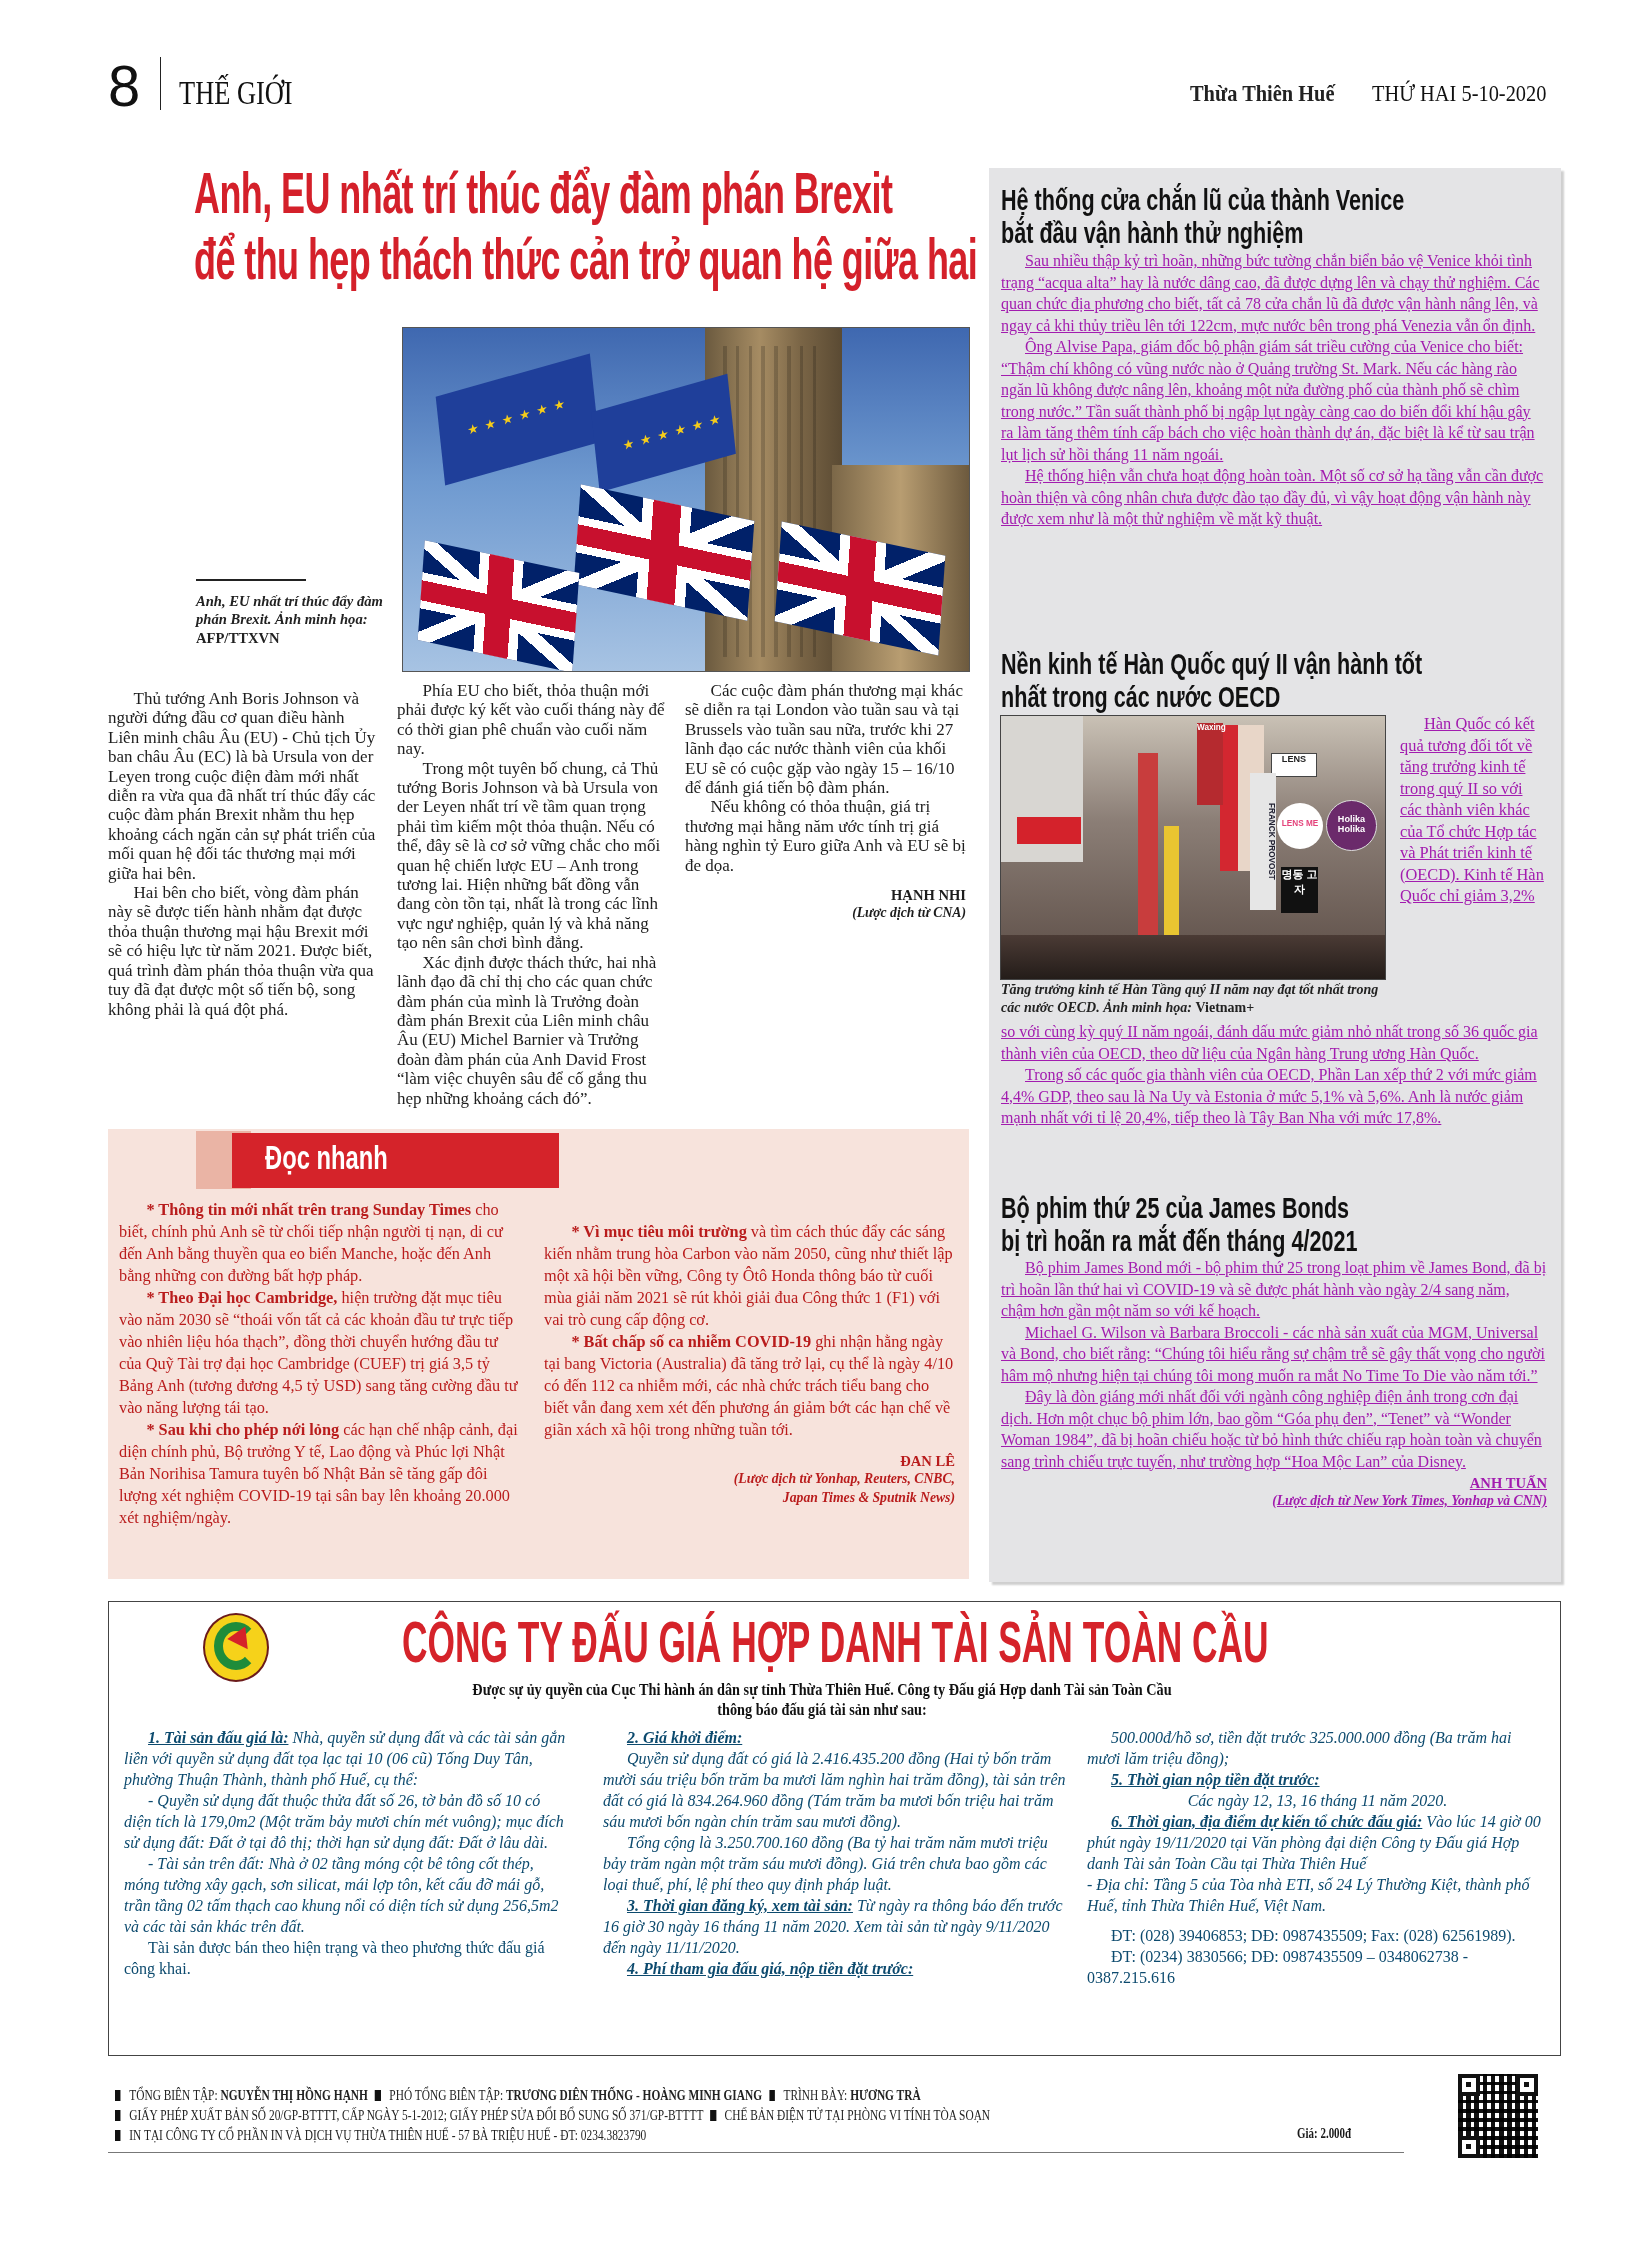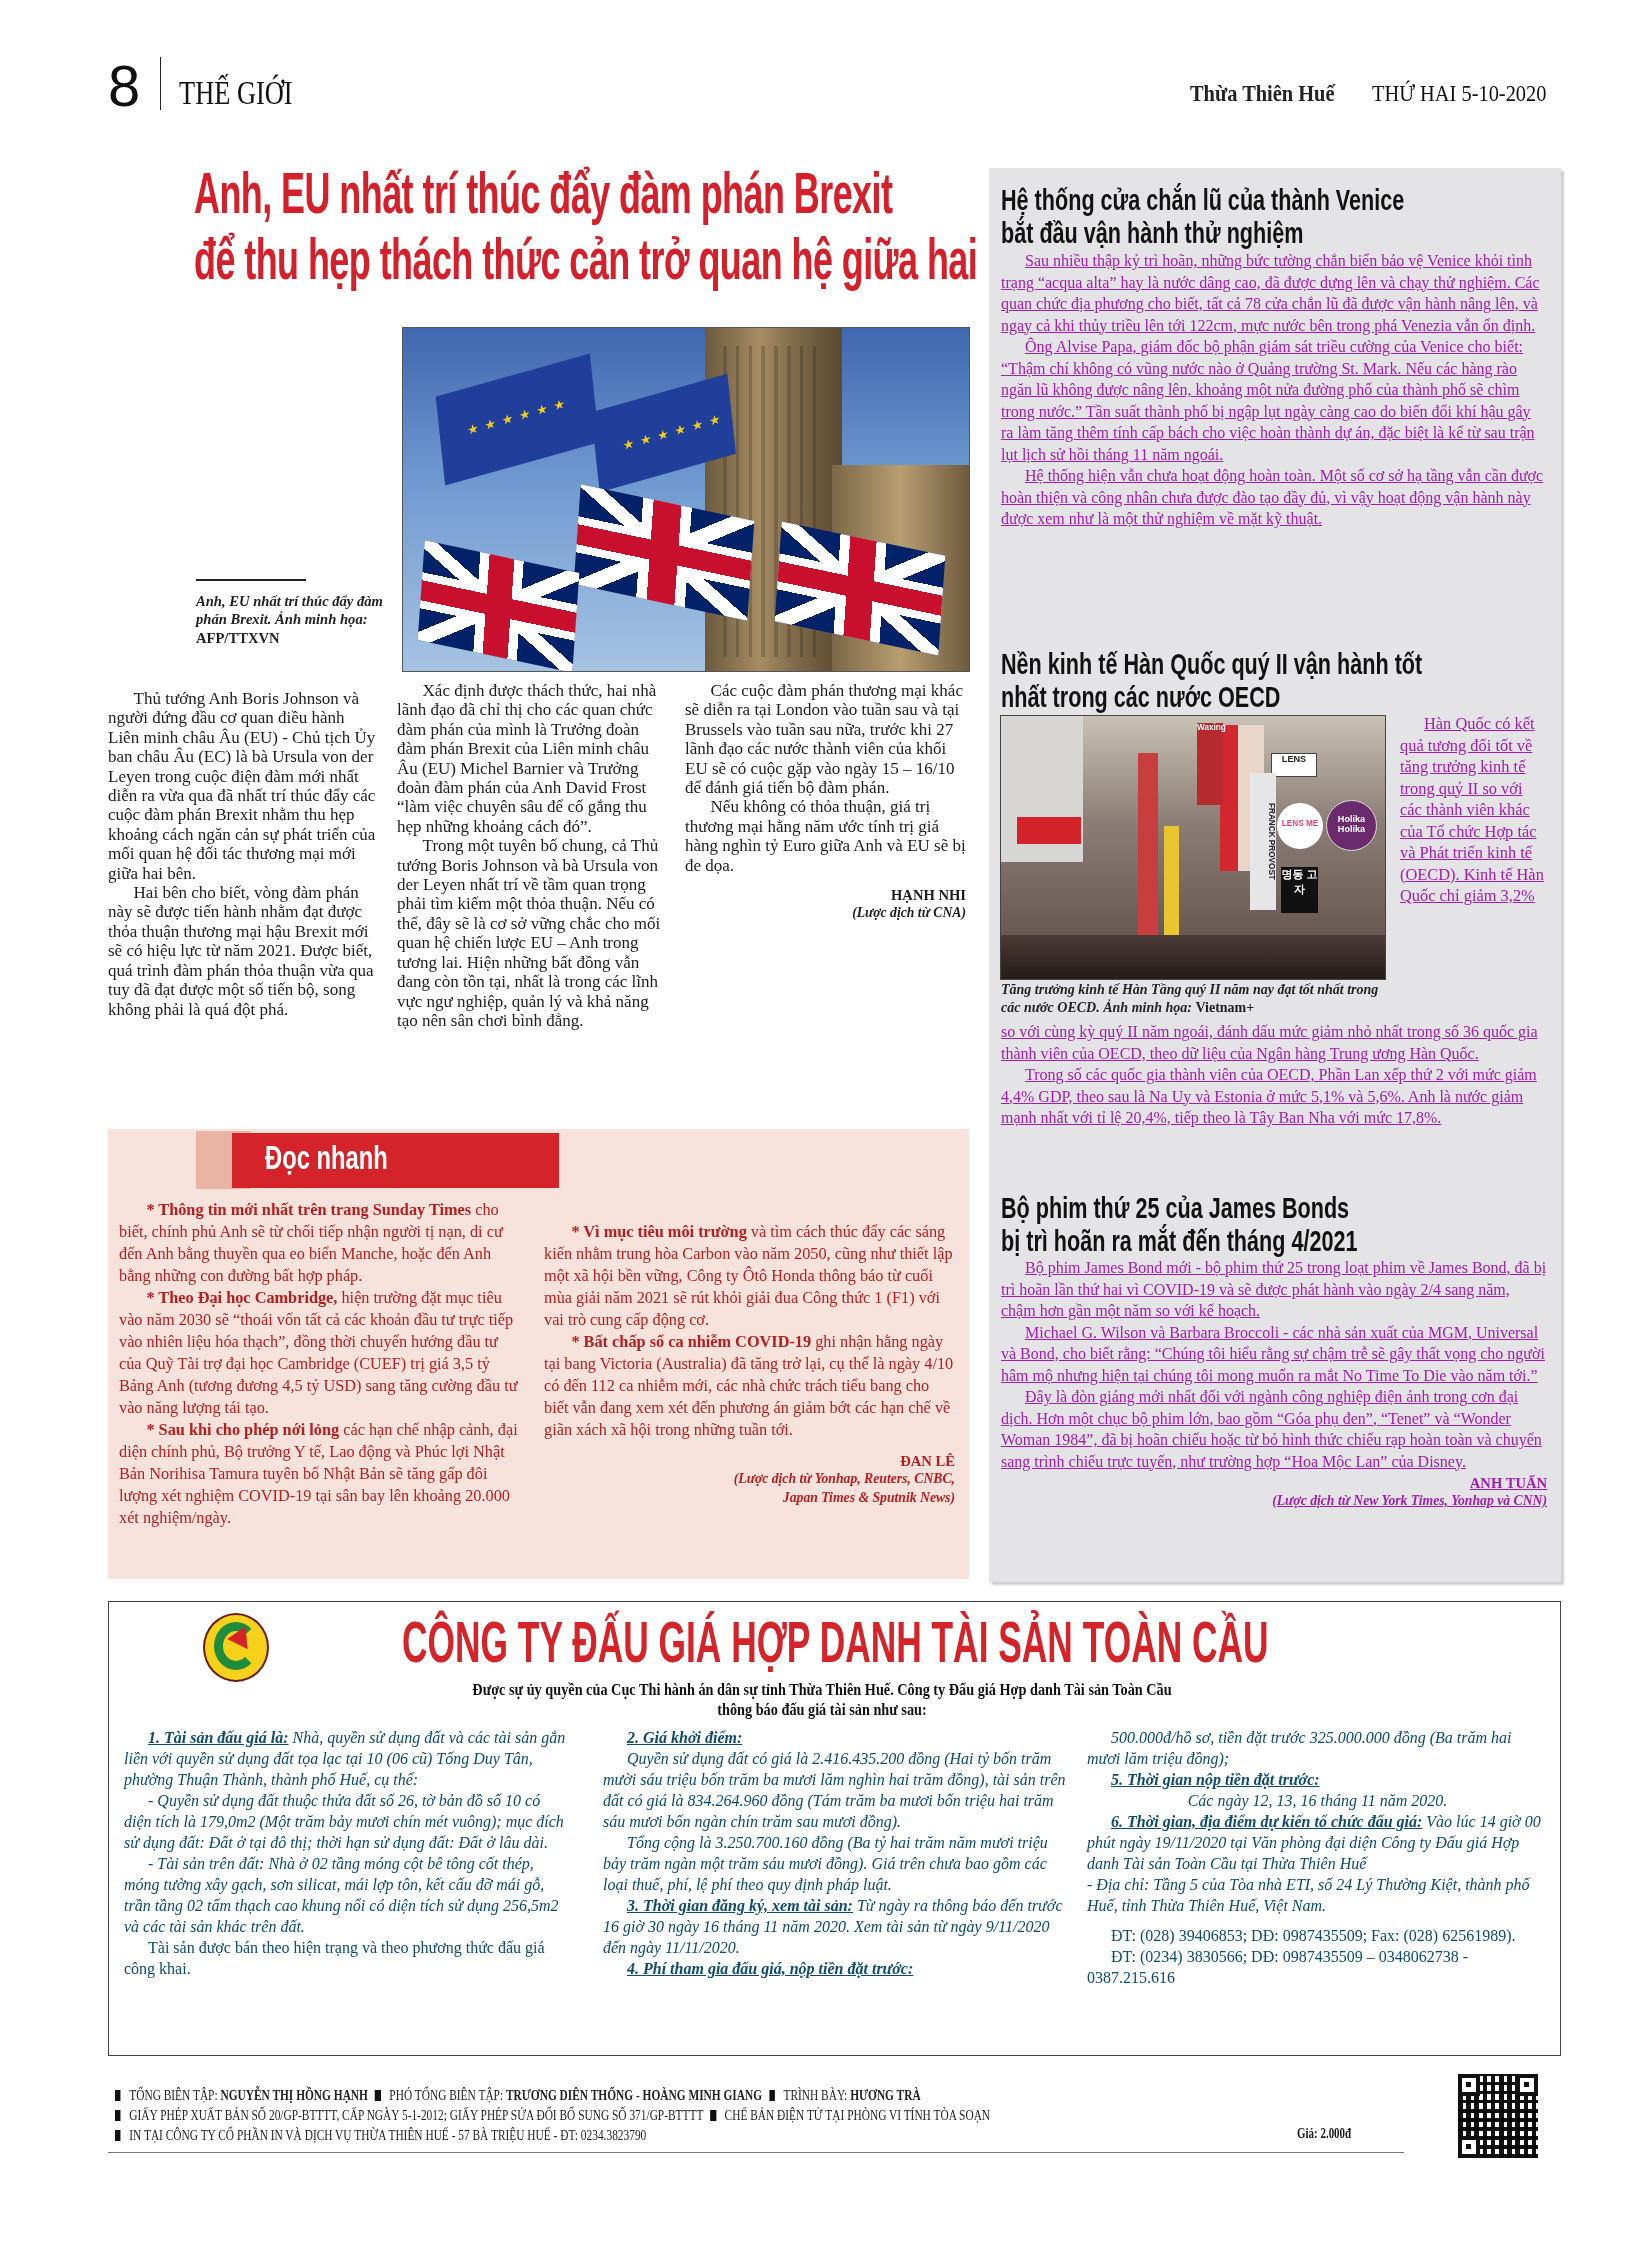--- a/index.html
+++ b/index.html
@@ -136,22 +136,23 @@
 <div class="abs caption-brexit">
   <span>Anh, EU nhất trí thúc đẩy đàm phán Brexit. Ảnh minh họa:</span><br>
   <span class="credit">AFP/TTXVN</span>
 </div>
 
 <div class="abs col col1">
   <p>Thủ tướng Anh Boris Johnson và người đứng đầu cơ quan điều hành Liên minh châu Âu (EU) - Chủ tịch Ủy ban châu Âu (EC) là bà Ursula von der Leyen trong cuộc điện đàm mới nhất diễn ra vừa qua đã nhất trí thúc đẩy các cuộc đàm phán Brexit nhằm thu hẹp khoảng cách ngăn cản sự phát triển của mối quan hệ đối tác thương mại mới giữa hai bên.</p>
   <p>Hai bên cho biết, vòng đàm phán này sẽ được tiến hành nhằm đạt được thỏa thuận thương mại hậu Brexit mới sẽ có hiệu lực từ năm 2021. Được biết, quá trình đàm phán thỏa thuận vừa qua tuy đã đạt được một số tiến bộ, song không phải là quá đột phá.</p>
 </div>
 <div class="abs col col2">
+  <p>Phía EU cho biết, thỏa thuận mới phải được ký kết vào cuối tháng này để có thời gian phê chuẩn vào cuối năm nay.</p>
+  <p>Trong một tuyên bố chung, cả Thủ tướng Boris Johnson và bà Ursula von der Leyen nhất trí về tầm quan trọng phải tìm kiếm một thỏa thuận. Nếu có thể, đây sẽ là cơ sở vững chắc cho mối quan hệ chiến lược EU – Anh trong tương lai. Hiện những bất đồng vẫn đang còn tồn tại, nhất là trong các lĩnh vực ngư nghiệp, quản lý và khả năng tạo nên sân chơi bình đẳng.</p>
   <p>Xác định được thách thức, hai nhà lãnh đạo đã chỉ thị cho các quan chức đàm phán của mình là Trưởng đoàn đàm phán Brexit của Liên minh châu Âu (EU) Michel Barnier và Trưởng đoàn đàm phán của Anh David Frost “làm việc chuyên sâu để cố gắng thu hẹp những khoảng cách đó”.</p>
-  <p>Trong một tuyên bố chung, cả Thủ tướng Boris Johnson và bà Ursula von der Leyen nhất trí về tầm quan trọng phải tìm kiếm một thỏa thuận. Nếu có thể, đây sẽ là cơ sở vững chắc cho mối quan hệ chiến lược EU – Anh trong tương lai. Hiện những bất đồng vẫn đang còn tồn tại, nhất là trong các lĩnh vực ngư nghiệp, quản lý và khả năng tạo nên sân chơi bình đẳng.</p>
 </div>
 <div class="abs col col3">
   <p>Các cuộc đàm phán thương mại khác sẽ diễn ra tại London vào tuần sau và tại Brussels vào tuần sau nữa, trước khi 27 lãnh đạo các nước thành viên của khối EU sẽ có cuộc gặp vào ngày 15 – 16/10 để đánh giá tiến bộ đàm phán.</p>
   <p>Nếu không có thỏa thuận, giá trị thương mại hằng năm ước tính trị giá hàng nghìn tỷ Euro giữa Anh và EU sẽ bị đe dọa.</p>
   <div class="byline">HẠNH NHI</div>
   <div class="source">(Lược dịch từ CNA)</div>
 </div>
 
 <div class="abs docnhanh-box"></div>
 <div class="abs docnhanh-tab-light"></div>

